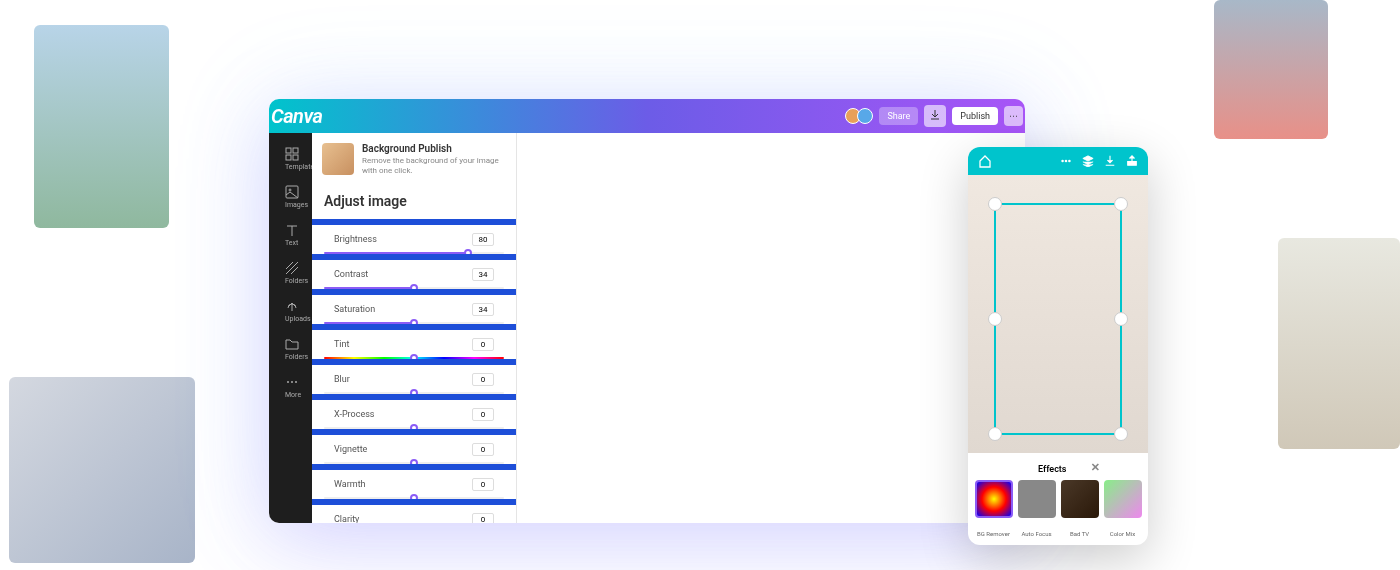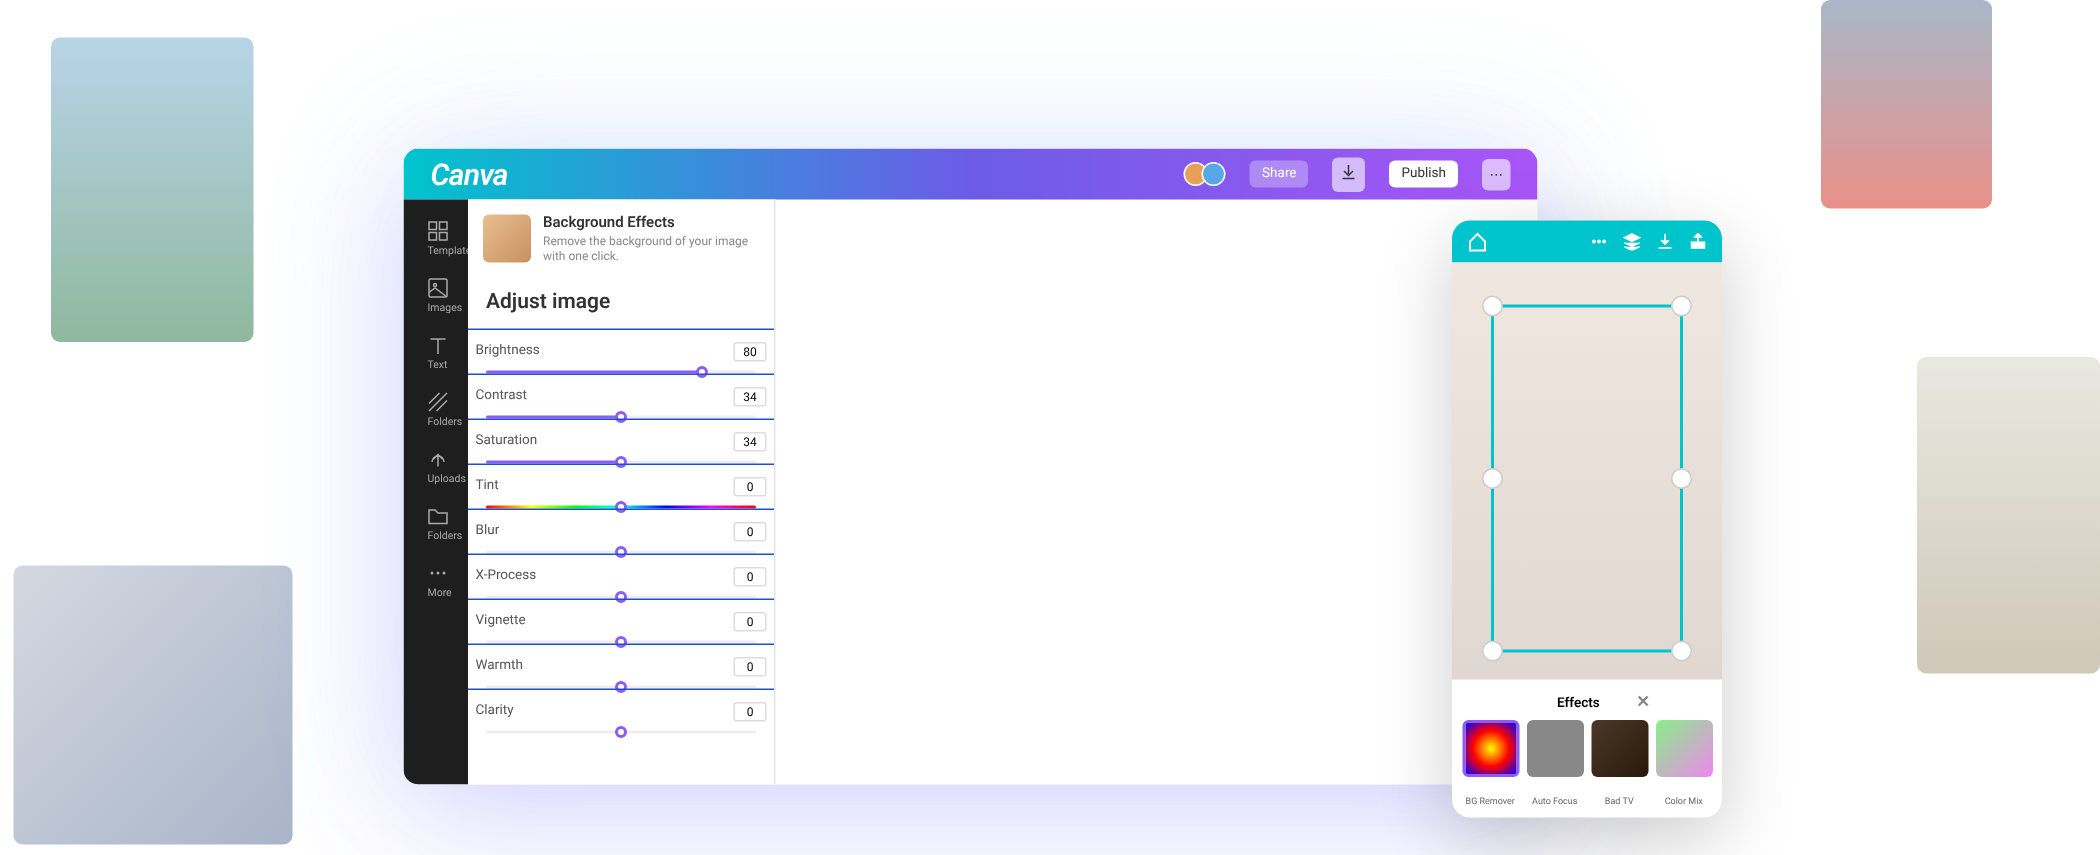--- a/index.html
+++ b/index.html
@@ -3,42 +3,42 @@
 <meta charset="utf-8">
 <style>
 *{margin:0;padding:0;box-sizing:border-box;font-family:-apple-system,BlinkMacSystemFont,'Segoe UI',Roboto,sans-serif}
 body{background:#fff;width:1400px;height:570px;position:relative;overflow:hidden}
 .bg-photo{position:absolute;background:#d0d0d0;border-radius:6px}
 .bg1{left:34px;top:25px;width:135px;height:203px;background:linear-gradient(180deg,#b8d4e8 0%,#8fb89e 100%)}
 .bg2{left:9px;top:377px;width:186px;height:186px;background:linear-gradient(135deg,#d4d8e0,#a8b4c8)}
 .bg3{left:1214px;top:0;width:114px;height:139px;background:linear-gradient(180deg,#a8b8c8,#e89088)}
 .bg4{left:1278px;top:238px;width:122px;height:211px;background:linear-gradient(180deg,#e8e8e0,#d0c8b8)}
 .editor{position:absolute;left:269px;top:99px;width:756px;height:424px;background:#fff;border-radius:10px;box-shadow:0 20px 80px rgba(140,100,255,0.25),0 0 100px rgba(100,200,255,0.15);overflow:hidden}
-.topbar{height:34px;background:linear-gradient(90deg,#00c4cc 0%,#6c5ce7 50%,#a855f7 100%);display:flex;align-items:center;padding:0 18px;justify-content:space-between}
+.topbar{height:34px;background:linear-gradient(90deg,#00c4cc 0%,#6c5ce7 50%,#a855f7 100%);display:flex;align-items:center;padding:0 2px;justify-content:space-between}
 .logo{color:#fff;font-size:20px;font-weight:600;font-style:italic;letter-spacing:-0.5px}
-.topbar-right{display:flex;align-items:center;gap:16px}
+.topbar-right{display:flex;align-items:center;gap:6px}
 .avatars{display:flex}
 .avatar{width:16px;height:16px;border-radius:50%;border:1px solid #fff;margin-left:-4px}
 .av1{background:#e8a058}.av2{background:#58a8e8}
 .tbtn{font-size:9px;padding:4px 8px;border-radius:4px;border:none;cursor:pointer}
 .share{background:rgba(255,255,255,0.3);color:#fff}
 .dl{background:rgba(255,255,255,0.6);color:#333;padding:5px 6px}
 .publish{background:#fff;color:#333}
 .more{background:rgba(255,255,255,0.6);color:#333;padding:5px 5px}
 .body{display:flex;height:calc(100% - 34px)}
 .sidebar{width:43px;background:#1e1e1e;display:flex;flex-direction:column;align-items:center;padding-top:8px}
 .sitem{color:#aaa;font-size:7px;text-align:center;padding:6px 16px 8px;cursor:pointer;width:100%}
 .sitem svg{display:block;margin:0 auto 2px}
 .panel{width:205px;background:#fff;border-right:1px solid #e5e5e5;overflow-y:auto;padding-bottom:10px}
 .feature{display:flex;padding:10px;gap:8px}
 .fthumb{width:32px;height:32px;border-radius:4px;background:linear-gradient(135deg,#e8c090,#c89060);flex-shrink:0}
 .ftxt h4{font-size:10px;font-weight:600;color:#333;margin-bottom:2px}
 .ftxt p{font-size:8px;color:#888;line-height:1.3}
 .ptitle{font-size:14px;font-weight:600;padding:6px 12px 10px;color:#333}
-.adj{padding:8px 5px;border-top:1px solid #1d4ed8;display:flex;justify-content:space-between;align-items:center;position:relative}
+.adj{padding:8px 22px;border-top:6px solid #1d4ed8;display:flex;justify-content:space-between;align-items:center;position:relative}
 .adj label{font-size:9px;color:#555}
 .adj input{width:22px;font-size:8px;text-align:center;border:1px solid #ddd;border-radius:2px;padding:1px}
 .track{position:absolute;bottom:0;left:12px;right:12px;height:2px;background:#eee;border-radius:2px}
 .track.filled{background:linear-gradient(90deg,#8b5cf6 0%,#8b5cf6 var(--p),#eee var(--p))}
 .track.rainbow{background:linear-gradient(90deg,#f00,#ff0,#0f0,#0ff,#00f,#f0f,#f00)}
 .thumb{position:absolute;width:8px;height:8px;background:#fff;border:2px solid #8b5cf6;border-radius:50%;bottom:-3px;transform:translateX(-50%)}
 .toolbar{height:28px;background:#fff;border-bottom:1px solid #e5e5e5;display:flex;align-items:center;padding:0 10px;gap:14px}
 .colorpick{width:13px;height:13px;border-radius:2px;background:linear-gradient(135deg,#f0f,#0ff,#ff0)}
 .tool{font-size:9px;color:#555;cursor:pointer;padding:3px 8px;border-radius:4px}
 .tool.active{background:#eee;color:#333;font-weight:500}
@@ -120,21 +120,21 @@
       <div class="sitem"><svg width="14" height="14" viewBox="0 0 14 14" fill="#aaa">
             <circle cx="3" cy="7" r="1"></circle>
             <circle cx="7" cy="7" r="1"></circle>
             <circle cx="11" cy="7" r="1"></circle>
           </svg><span>More</span></div>
     </div>
     <div class="panel">
       <div class="feature">
         <div class="fthumb"></div>
         <div class="ftxt">
-          <h4>Background Effects</h4>
+          <h4>Background Publish</h4>
           <p>Remove the background of your image with one click.</p>
         </div>
       </div>
       <div class="ptitle">Adjust image</div>
       <div id="adj-list">
           <div class="adj">
             <label>Brightness</label>
             <input value="80" style="">
             <div class="track filled" style="--p: 80%;">
               <div class="thumb" style="left: 80%;"></div>

